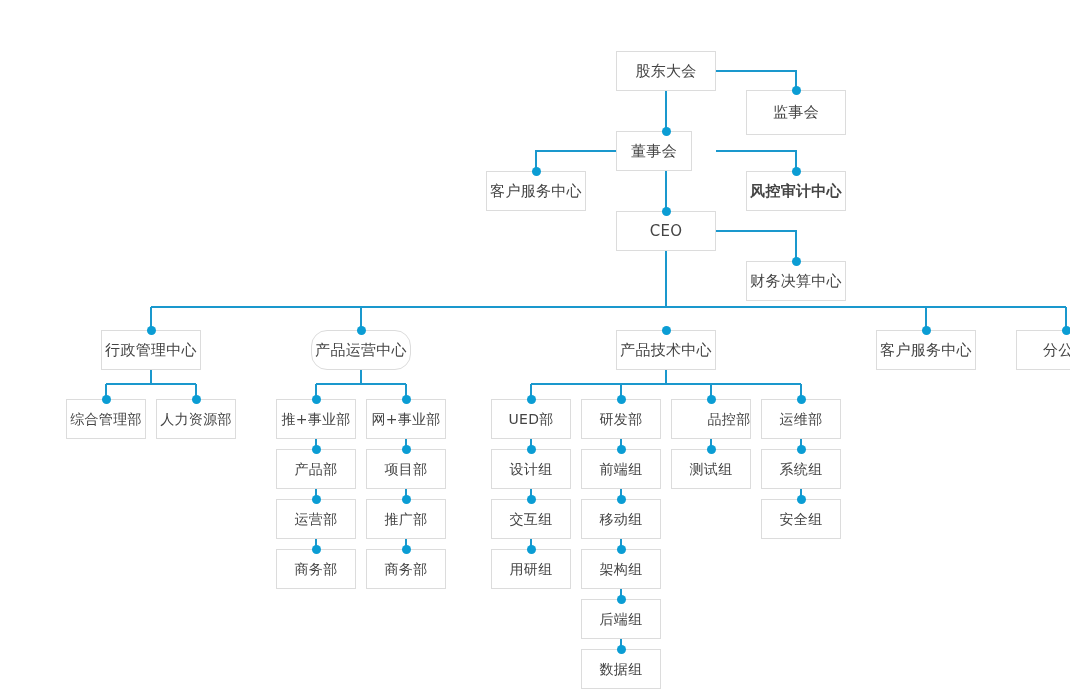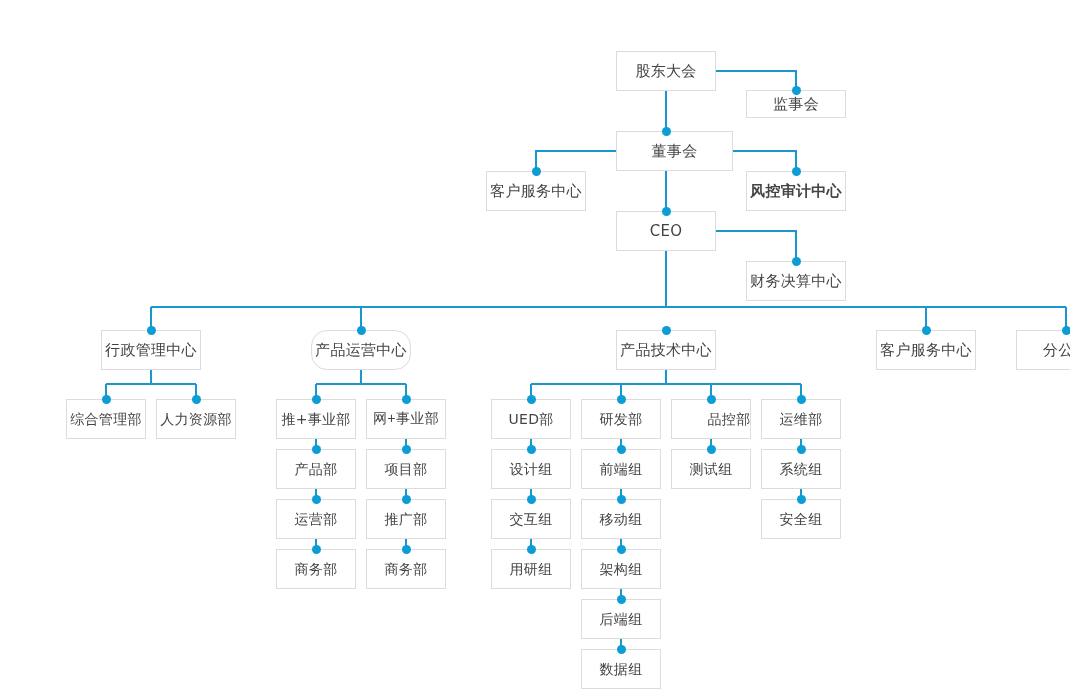--- a/index.html
+++ b/index.html
@@ -91,24 +91,24 @@
       <path d="M 575 589 L 575 599" stroke="#1a98cd" stroke-width="1.6" fill="none" shape-rendering="crispEdges"></path>
       <path d="M 575 639 L 575 649" stroke="#1a98cd" stroke-width="1.6" fill="none" shape-rendering="crispEdges"></path>
       <path d="M 665 439 L 665 449" stroke="#1a98cd" stroke-width="1.6" fill="none" shape-rendering="crispEdges"></path>
       <path d="M 755 439 L 755 449" stroke="#1a98cd" stroke-width="1.6" fill="none" shape-rendering="crispEdges"></path>
       <path d="M 755 489 L 755 499" stroke="#1a98cd" stroke-width="1.6" fill="none" shape-rendering="crispEdges"></path>
     </svg>
   <div id="nodes-layer">
       <div class="node" style="left: 570px; top: 51px; width: 100px; height: 40px; border-color: rgb(220, 220, 220); color: rgb(68, 68, 68);">
         <span>股东大会</span>
       </div>
-      <div class="node" style="left: 700px; top: 90px; width: 100px; height: 28px; border-color: rgb(220, 220, 220); color: rgb(68, 68, 68);">
+      <div class="node" style="left: 700px; top: 90px; width: 100px; height: 45px; border-color: rgb(220, 220, 220); color: rgb(68, 68, 68);">
         <span>监事会</span>
       </div>
-      <div class="node" style="left: 570px; top: 131px; width: 117px; height: 40px; border-color: rgb(220, 220, 220); color: rgb(68, 68, 68);">
+      <div class="node" style="left: 570px; top: 131px; width: 76px; height: 40px; border-color: rgb(220, 220, 220); color: rgb(68, 68, 68);">
         <span>董事会</span>
       </div>
       <div class="node" style="left: 440px; top: 171px; width: 100px; height: 40px; border-color: rgb(220, 220, 220); color: rgb(68, 68, 68);">
         <span>客户服务中心</span>
       </div>
       <div class="node" style="left: 700px; top: 171px; width: 100px; height: 40px; border-color: rgb(220, 220, 220); color: rgb(68, 68, 68); font-weight: bold;">
         <span>风控审计中心</span>
       </div>
       <div class="node" style="left: 570px; top: 211px; width: 100px; height: 40px; border-color: rgb(220, 220, 220); color: rgb(68, 68, 68);">
         <span>CEO</span>
@@ -142,21 +142,21 @@
       </div>
       <div class="node small" style="left: 230px; top: 449px; width: 80px; height: 40px; border-color: rgb(220, 220, 220); color: rgb(68, 68, 68);">
         <span>产品部</span>
       </div>
       <div class="node small" style="left: 230px; top: 499px; width: 80px; height: 40px; border-color: rgb(220, 220, 220); color: rgb(68, 68, 68);">
         <span>运营部</span>
       </div>
       <div class="node small" style="left: 230px; top: 549px; width: 80px; height: 40px; border-color: rgb(220, 220, 220); color: rgb(68, 68, 68);">
         <span>商务部</span>
       </div>
-      <div class="node small" style="left: 320px; top: 399px; width: 80px; height: 40px; border-color: rgb(220, 220, 220); color: rgb(68, 68, 68); font-family: Liberation Mono, monospace;">
+      <div class="node small" style="left: 320px; top: 399px; width: 80px; height: 40px; border-color: rgb(220, 220, 220); color: rgb(68, 68, 68);">
         <span>网+事业部</span>
       </div>
       <div class="node small" style="left: 320px; top: 449px; width: 80px; height: 40px; border-color: rgb(220, 220, 220); color: rgb(68, 68, 68);">
         <span>项目部</span>
       </div>
       <div class="node small" style="left: 320px; top: 499px; width: 80px; height: 40px; border-color: rgb(220, 220, 220); color: rgb(68, 68, 68);">
         <span>推广部</span>
       </div>
       <div class="node small" style="left: 320px; top: 549px; width: 80px; height: 40px; border-color: rgb(220, 220, 220); color: rgb(68, 68, 68);">
         <span>商务部</span>

